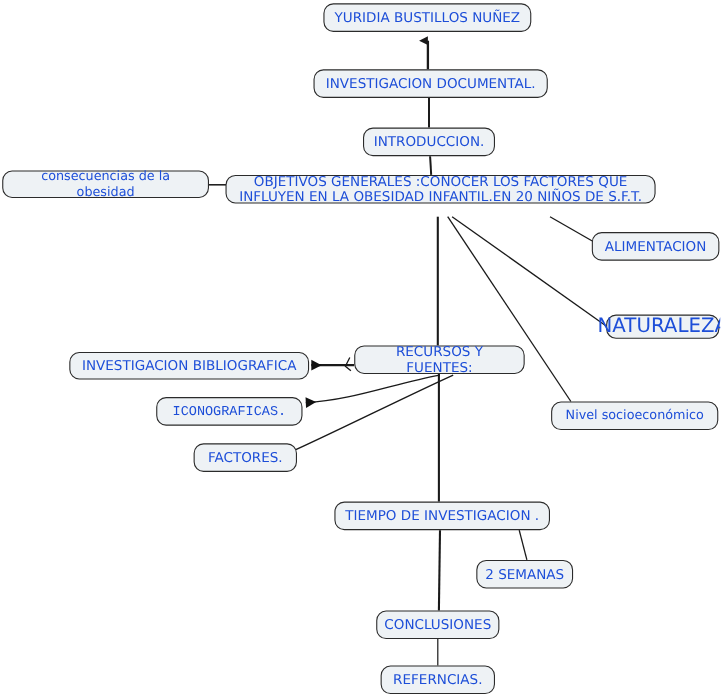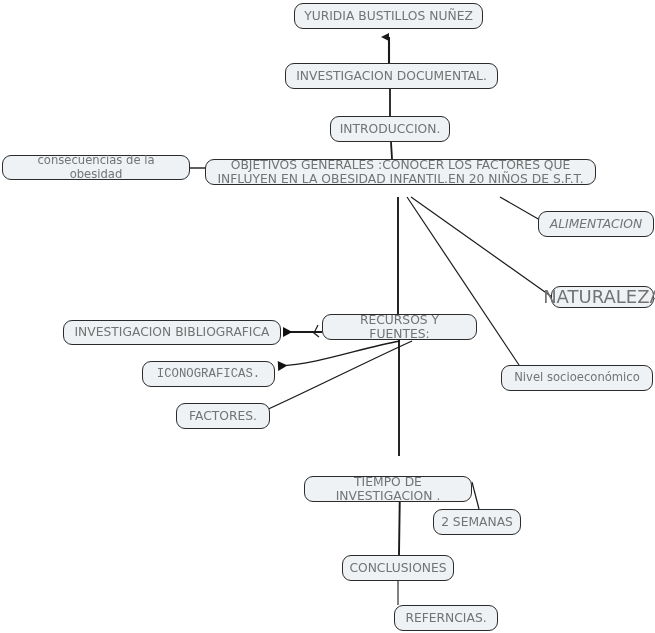--- a/index.html
+++ b/index.html
@@ -24,46 +24,46 @@
     width: 655px;
     height: 633px;
     pointer-events: none;
   }
   .node {
     position: absolute;
     box-sizing: border-box;
     background: #eef2f5;
     border: 1.4px solid #2b2b2b;
     border-radius: 9px;
-    color: #737373;
+    color: #1d4ed8;
     display: flex;
     align-items: center;
     justify-content: center;
     text-align: center;
     line-height: 1.18;
     white-space: pre-line;
     padding: 2px 7px;
     font-family: "DejaVu Sans", sans-serif;
   }
   .n-root        { left: 294px; top: 3px;   width: 189px; height: 26px; font-size: 12.3px; }
   .n-doc         { left: 285px; top: 63px;  width: 213px; height: 26px; font-size: 12.3px; }
   .n-intro       { left: 330px; top: 116px; width: 120px; height: 26px; font-size: 12.3px; }
   .n-objetivos   { left: 205px; top: 159px; width: 391px; height: 26px; font-size: 12.3px; }
   .n-consec      { left: 2px;   top: 155px; width: 188px; height: 25px; font-size: 11.6px; }
-  .n-aliment     { left: 538px; top: 211px; width: 116px; height: 26px; font-size: 12.3px; font-style: italic; }
+  .n-aliment     { left: 538px; top: 211px; width: 116px; height: 26px; font-size: 12.3px; }
   .n-natur       { left: 551px; top: 286px; width: 103px; height: 22px; font-size: 18px; }
   .n-nivel       { left: 501px; top: 365px; width: 152px; height: 26px; font-size: 11.6px; }
   .n-recursos    { left: 322px; top: 314px; width: 155px; height: 26px; font-size: 12.3px; }
   .n-bibliog     { left: 63px;  top: 320px; width: 218px; height: 25px; font-size: 12.3px; text-align: right; }
   .n-icono       { left: 142px; top: 361px; width: 133px; height: 26px; font-size: 12.3px; font-family: Liberation Mono, monospace; }
   .n-digitales   { left: 176px; top: 403px; width: 94px;  height: 26px; font-size: 12.3px; }
-  .n-tiempo      { left: 304px; top: 456px; width: 168px; height: 26px; font-size: 12.3px; margin-top: 20px; }
+  .n-tiempo      { left: 304px; top: 456px; width: 196px; height: 26px; font-size: 12.3px; }
   .n-semanas     { left: 433px; top: 509px; width: 88px;  height: 26px; font-size: 12.3px; }
   .n-conclus     { left: 342px; top: 555px; width: 112px; height: 26px; font-size: 12.3px; }
-  .n-refer       { left: 346px; top: 605px; width: 104px; height: 26px; font-size: 12.3px; margin-left: 48px; }
+  .n-refer       { left: 346px; top: 605px; width: 104px; height: 26px; font-size: 12.3px; }
 </style>
 </head>
 <body>
 
 <div id="canvas">
 
   <svg id="edges" viewBox="0 0 655 633" width="655" height="633" xmlns="http://www.w3.org/2000/svg">
     <defs>
       <marker id="arrowUp" markerWidth="9" markerHeight="9" refX="4.5" refY="8" orient="auto" markerUnits="userSpaceOnUse">
         <path d="M 0.5 8 L 4.5 0 L 8.5 8 z" fill="#1a1a1a"></path>

